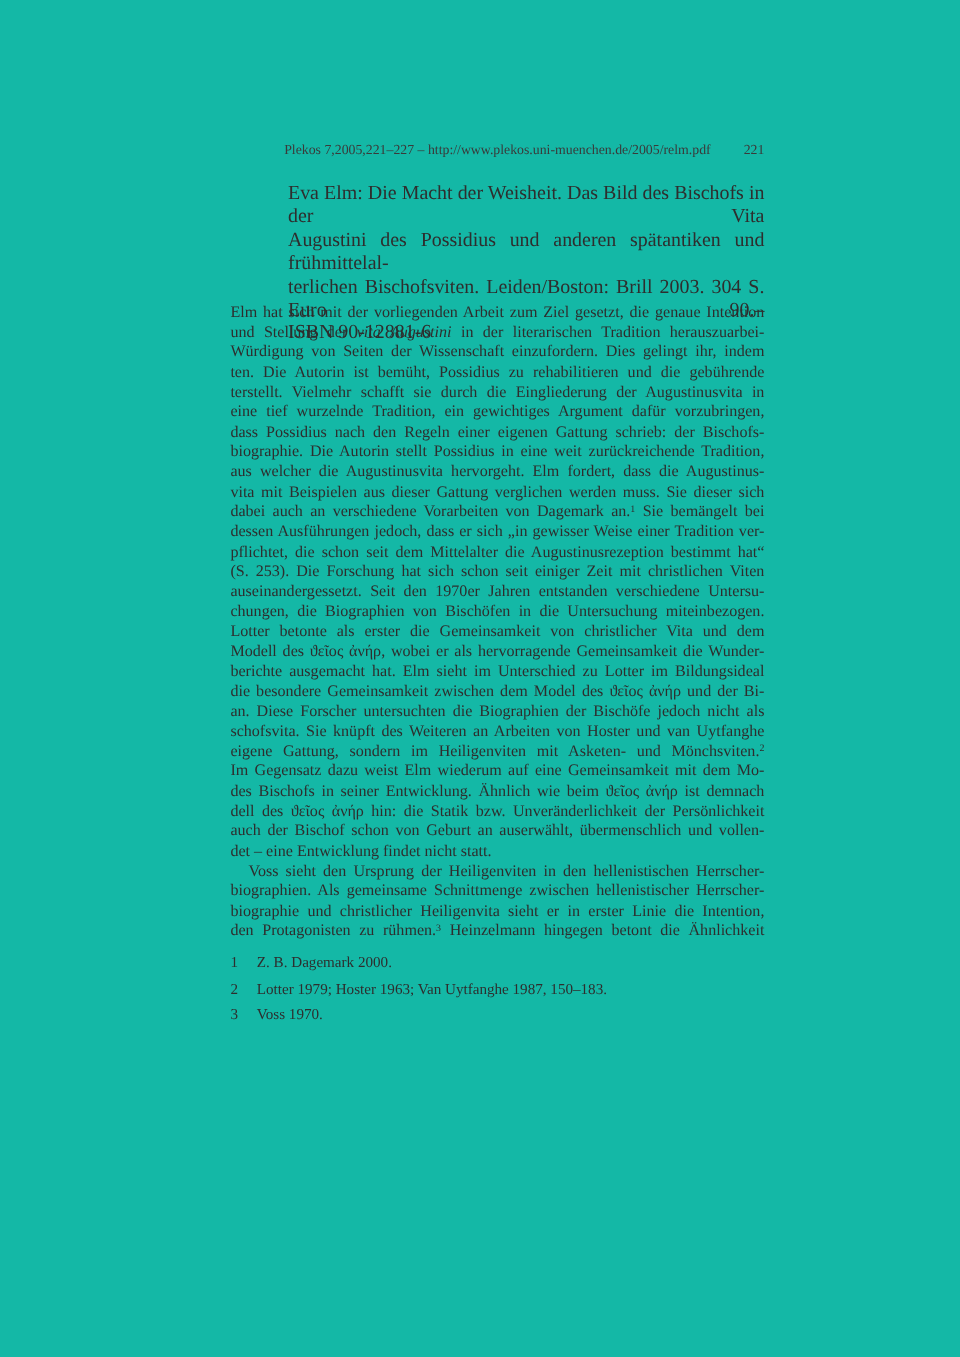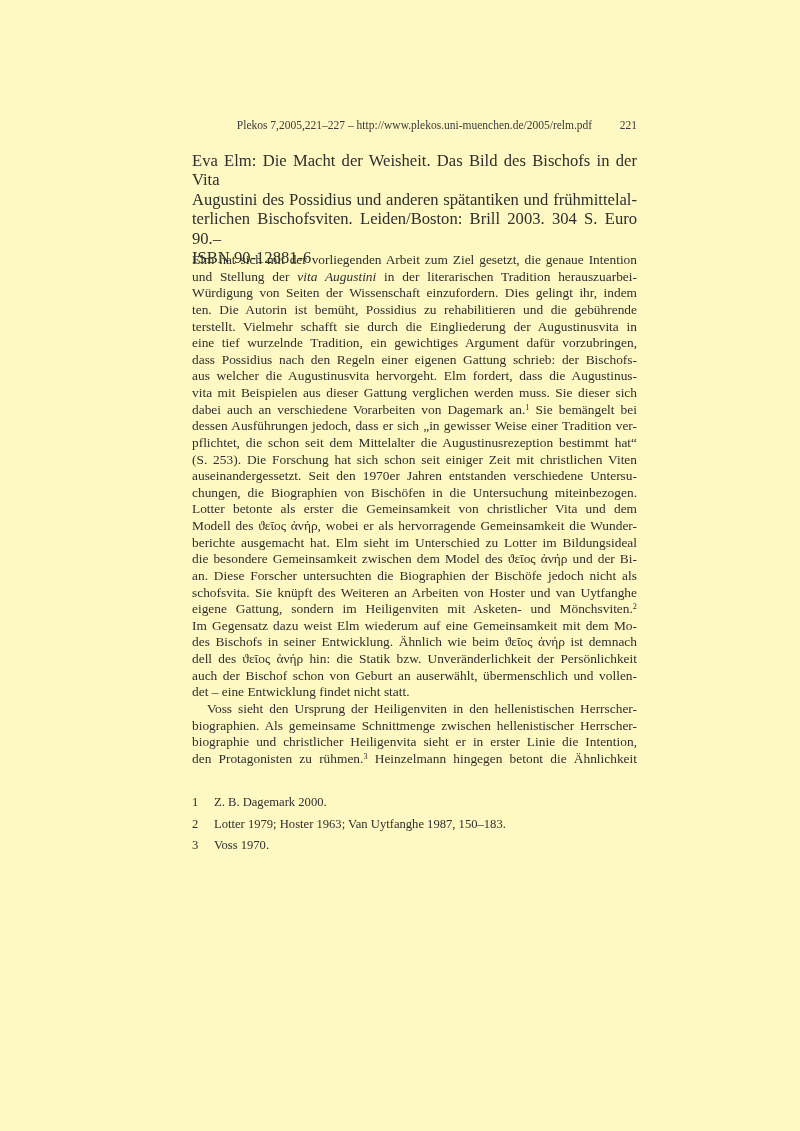--- a/index.html
+++ b/index.html
@@ -41,20 +41,21 @@
   
   .review-heading{
     top:151px;
     font-size:16.6px;
     line-height:19.4px;
     position:absolute;
   }
   .hline{
     text-align:justify;
     text-align-last:justify;
+    margin-left:48px;
   }
   .hline.flush{
     text-align-last:left;
   }
   
   .body-text{
     top:252px;
     font-size:13.4px;
     line-height:16.63px;
     position:absolute;
@@ -93,21 +94,21 @@
     width:14px;
     flex:0 0 14px;
   }
   .fn-text{
     padding-left:8px;
   }
 </style>
 </head>
 <body>
 
-<div class="page" style="background: #fef9c3; color: rgb(46, 46, 46);">
+<div class="page" style="background: #14b8a6; color: rgb(46, 46, 46);">
 
   <div class="column running-header">
     <span class="citation">Plekos 7,2005,221–227 – http://www.plekos.uni-muenchen.de/2005/relm.pdf</span>
     <span class="pagenum">221</span>
   </div>
 
   <div class="column review-heading">
     <div class="hline">Eva Elm: Die Macht der Weisheit. Das Bild des Bischofs in der Vita</div>
     <div class="hline">Augustini des Possidius und anderen spätantiken und frühmittelal-</div>
     <div class="hline">terlichen Bischofsviten. Leiden/Boston: Brill 2003. 304 S. Euro 90.–</div>
@@ -115,20 +116,21 @@
   </div>
 
   <div class="column body-text">
       <div class="bline"><span>Elm hat sich mit der vorliegenden Arbeit zum Ziel gesetzt, die genaue Intention</span></div>
       <div class="bline"><span>und Stellung der </span><i>vita Augustini</i><span> in der literarischen Tradition herauszuarbei-</span></div>
       <div class="bline"><span>Würdigung von Seiten der Wissenschaft einzufordern. Dies gelingt ihr, indem</span></div>
       <div class="bline"><span>ten. Die Autorin ist bemüht, Possidius zu rehabilitieren und die gebührende</span></div>
       <div class="bline"><span>terstellt. Vielmehr schafft sie durch die Eingliederung der Augustinusvita in</span></div>
       <div class="bline"><span>eine tief wurzelnde Tradition, ein gewichtiges Argument dafür vorzubringen,</span></div>
       <div class="bline"><span>dass Possidius nach den Regeln einer eigenen Gattung schrieb: der Bischofs-</span></div>
+      <div class="bline"><span>biographie. Die Autorin stellt Possidius in eine weit zurückreichende Tradition,</span></div>
       <div class="bline"><span>aus welcher die Augustinusvita hervorgeht. Elm fordert, dass die Augustinus-</span></div>
       <div class="bline"><span>vita mit Beispielen aus dieser Gattung verglichen werden muss. Sie dieser sich</span></div>
       <div class="bline"><span>dabei auch an verschiedene Vorarbeiten von Dagemark an.</span><sup>1</sup><span> Sie bemängelt bei</span></div>
       <div class="bline"><span>dessen Ausführungen jedoch, dass er sich „in gewisser Weise einer Tradition ver-</span></div>
       <div class="bline"><span>pflichtet, die schon seit dem Mittelalter die Augustinusrezeption bestimmt hat“</span></div>
       <div class="bline"><span>(S. 253). Die Forschung hat sich schon seit einiger Zeit mit christlichen Viten</span></div>
       <div class="bline"><span>auseinandergessetzt. Seit den 1970er Jahren entstanden verschiedene Untersu-</span></div>
       <div class="bline"><span>chungen, die Biographien von Bischöfen in die Untersuchung miteinbezogen.</span></div>
       <div class="bline"><span>Lotter betonte als erster die Gemeinsamkeit von christlicher Vita und dem</span></div>
       <div class="bline"><span>Modell des ϑεῖος ἀνήρ, wobei er als hervorragende Gemeinsamkeit die Wunder-</span></div>

